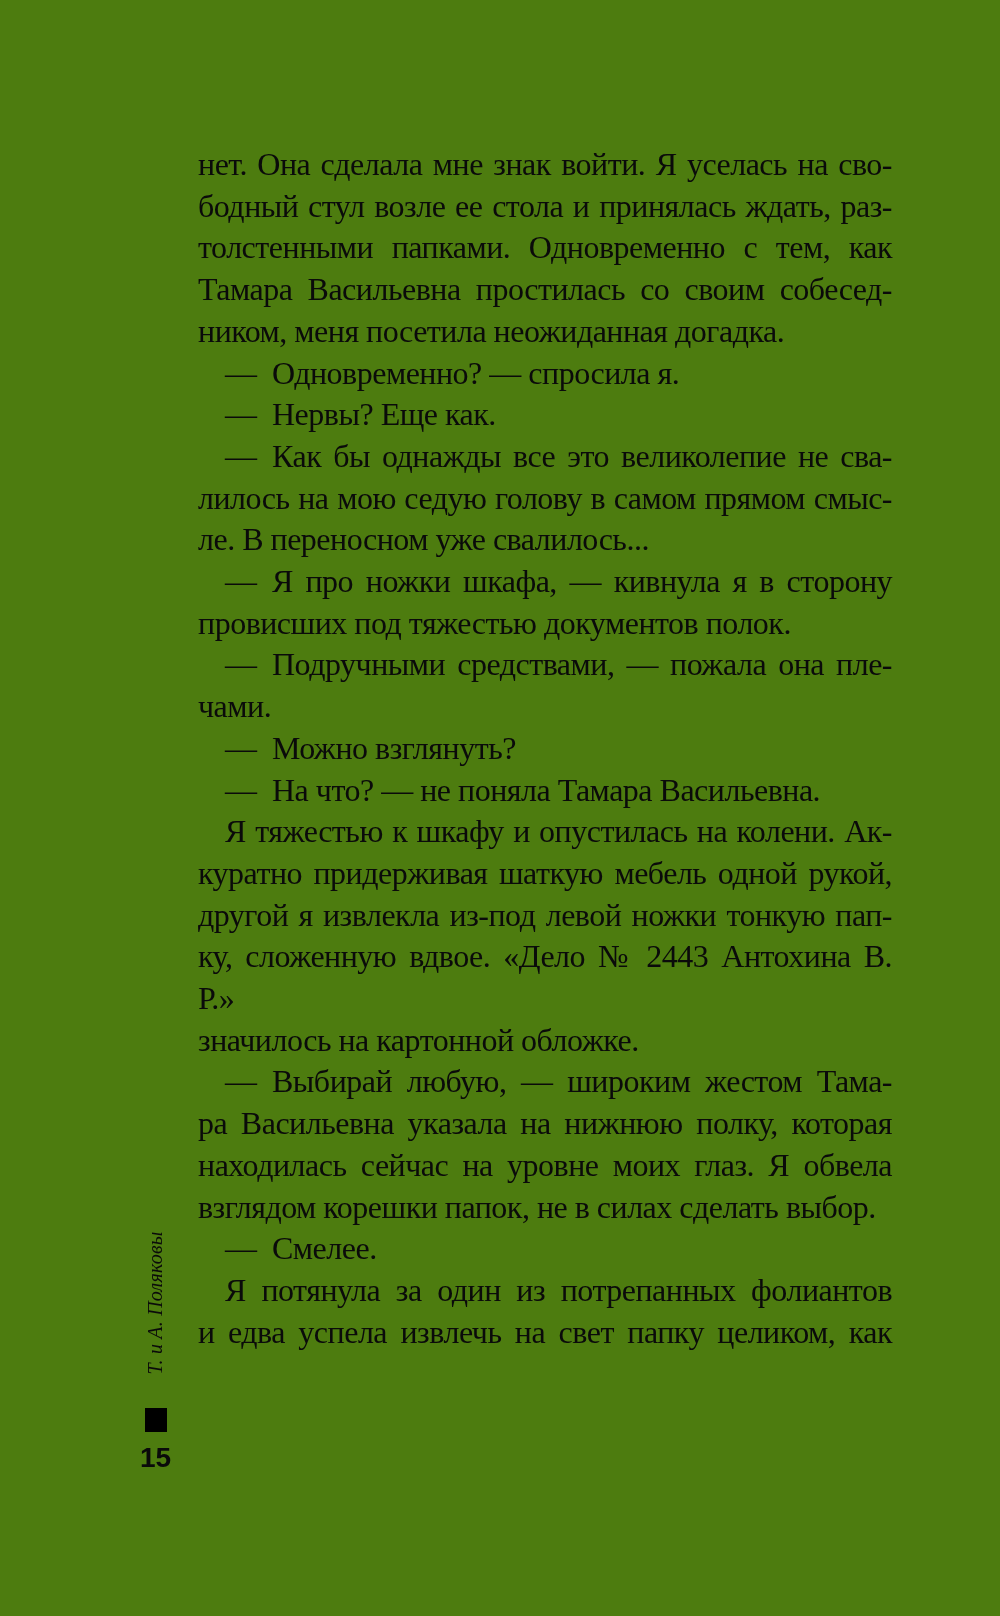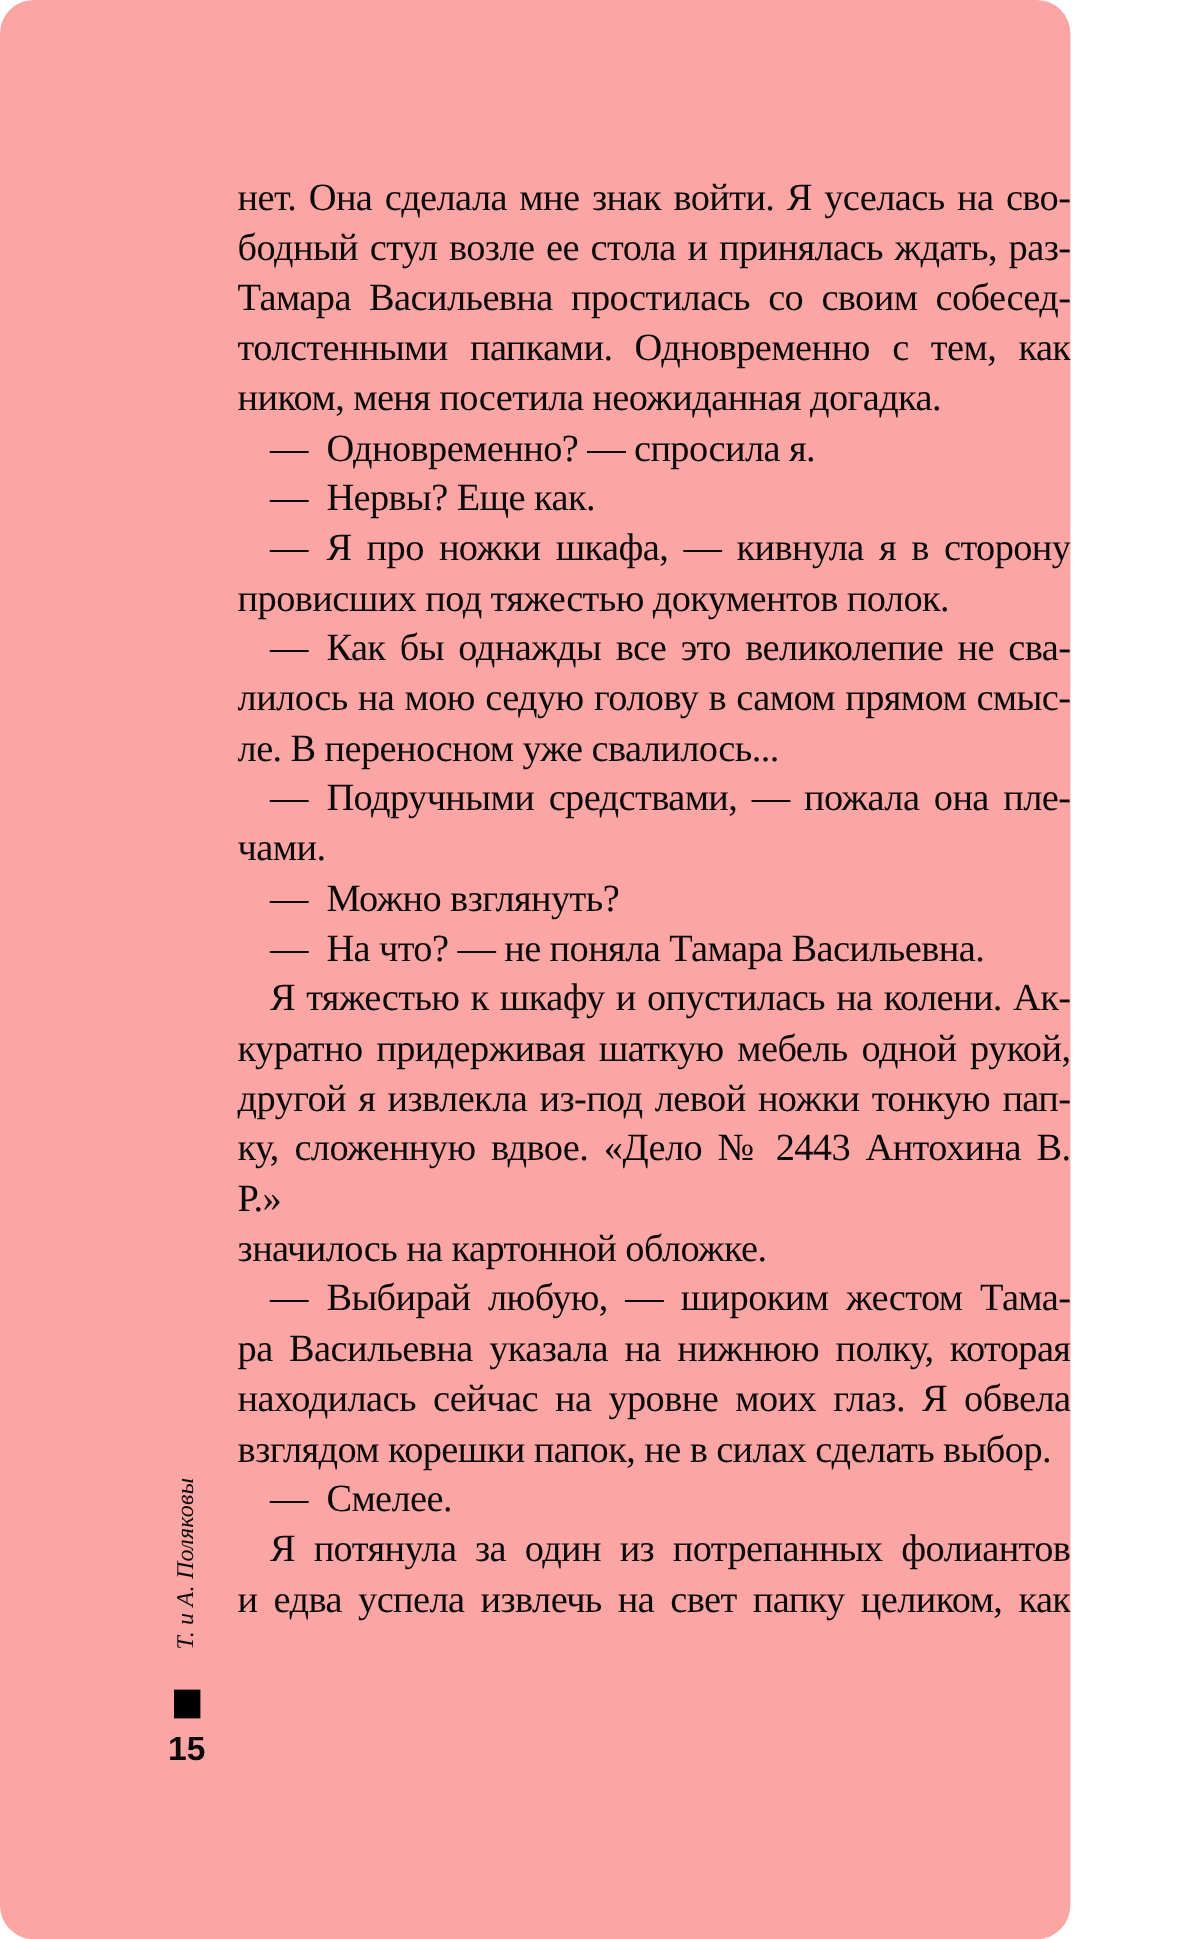--- a/index.html
+++ b/index.html
@@ -2,27 +2,26 @@
 <html lang="ru"><head>
 <meta charset="utf-8">
 <style>
   html, body {
     margin: 0;
     padding: 0;
     background: #ffffff;
   }
   .book-page {
     position: relative;
-    width: 892px;
+    width: 1000px;
     height: 1616px;
-    background: #fca5a5;
+    background: #4d7c0f;
     overflow: hidden;
     font-family: "Liberation Serif", "DejaVu Serif", serif;
     color: #0a0a0a;
-    border-radius: 28px;
   }
   
   .text-block {
     position: absolute;
     left: 198px;
     top: 144px;
     width: 694px;
     font-size: 32px;
     line-height: 41.7px;
     letter-spacing: -0.5px;
@@ -81,38 +80,38 @@
 </style>
 </head>
 <body>
 
 <div class="book-page">
 
   <div class="text-block">
       <div class="para">
         <div class="line">нет. Она сделала мне знак войти. Я уселась на сво-</div>
         <div class="line">бодный стул возле ее стола и принялась ждать, раз-</div>
+        <div class="line">толстенными папками. Одновременно с тем, как</div>
         <div class="line">Тамара Васильевна простилась со своим собесед-</div>
-        <div class="line">толстенными папками. Одновременно с тем, как</div>
         <div class="line end">ником, меня посетила неожиданная догадка.</div>
       </div>
       <div class="para indent">
         <div class="line end">— Одновременно? — спросила я.</div>
       </div>
       <div class="para indent">
         <div class="line end">— Нервы? Еще как.</div>
       </div>
       <div class="para indent">
-        <div class="line">— Я про ножки шкафа, — кивнула я в сторону</div>
-        <div class="line end">провисших под тяжестью документов полок.</div>
-      </div>
-      <div class="para indent">
         <div class="line">— Как бы однажды все это великолепие не сва-</div>
         <div class="line">лилось на мою седую голову в самом прямом смыс-</div>
         <div class="line end">ле. В переносном уже свалилось...</div>
+      </div>
+      <div class="para indent">
+        <div class="line">— Я про ножки шкафа, — кивнула я в сторону</div>
+        <div class="line end">провисших под тяжестью документов полок.</div>
       </div>
       <div class="para indent">
         <div class="line">— Подручными средствами, — пожала она пле-</div>
         <div class="line end">чами.</div>
       </div>
       <div class="para indent">
         <div class="line end">— Можно взглянуть?</div>
       </div>
       <div class="para indent">
         <div class="line end">— На что? — не поняла Тамара Васильевна.</div>

